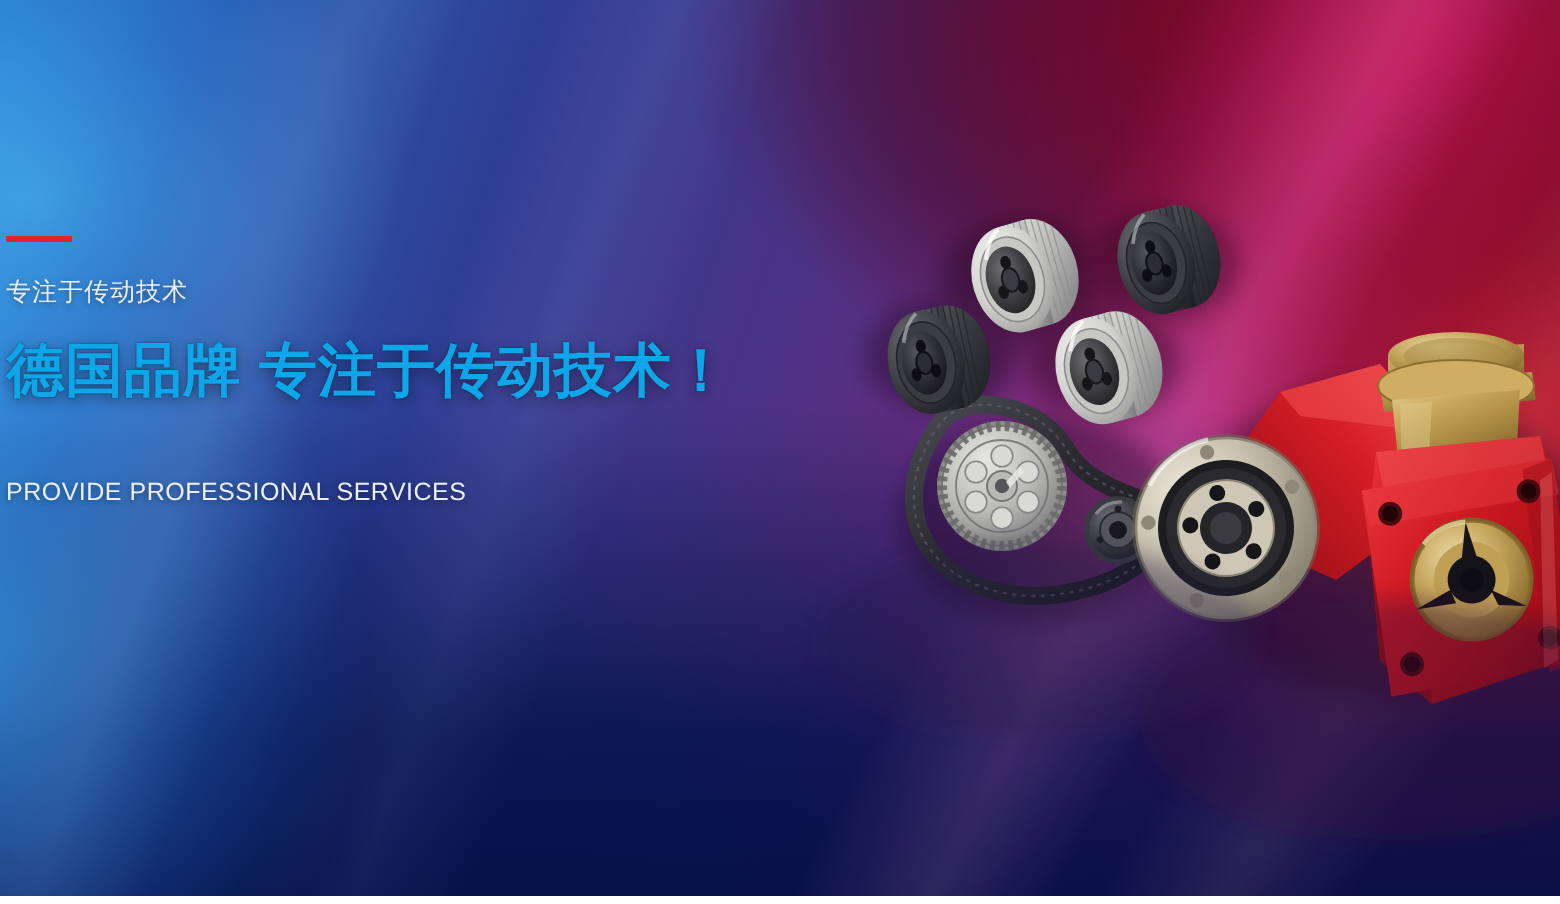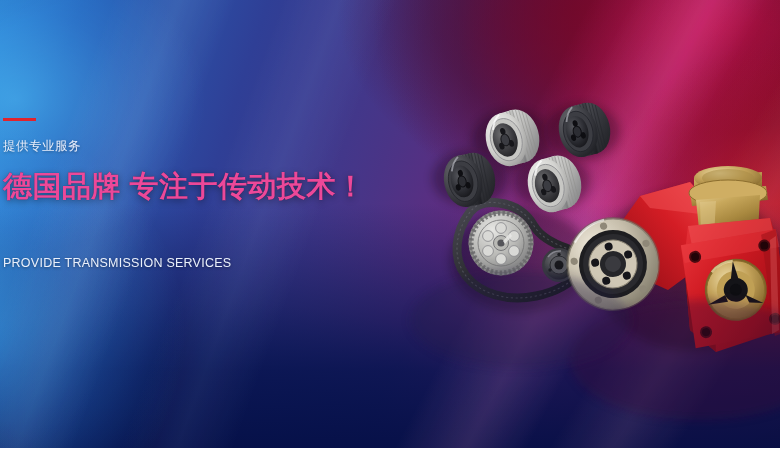--- a/index.html
+++ b/index.html
@@ -122,28 +122,28 @@
     color: #e8eefc;
     font-size: 12.5px;
     letter-spacing: 0.5px;
     line-height: 1;
     margin-bottom: 18px;
     text-shadow: 0 1px 3px rgba(0,0,0,0.35);
     white-space: nowrap;
   }
 
   .headline {
-    color: #ec4899;
+    color: #0ea5e9;
     font-size: 29px;
     font-weight: bold;
     line-height: 1.08;
     letter-spacing: 0.5px;
     white-space: nowrap;
     text-shadow: 0 2px 7px rgba(0,0,0,0.42), 0 0 1px rgba(0,0,0,0.5);
-    margin-bottom: 50px;
+    margin-bottom: 33px;
   }
 
   .subline {
     color: #eaf0fb;
     font-size: 12.5px;
     line-height: 1.78;
     letter-spacing: 0.25px;
     white-space: nowrap;
     text-shadow: 0 1px 3px rgba(0,0,0,0.4);
   }
@@ -507,19 +507,19 @@
         <path d="M 776 236 L 779 330 L 772 334 L 770 240 Z" fill="#ff8a8d" opacity="0.25"></path>
       </g>
 
       <ellipse cx="700" cy="360" rx="130" ry="60" fill="#3a0d3a" opacity="0.35" filter="url(#softer)"></ellipse>
       <ellipse cx="520" cy="320" rx="110" ry="48" fill="#241a4a" opacity="0.32" filter="url(#softer)"></ellipse>
     </svg>
   </div>
 
   <div class="copy">
     <div class="accent-bar"></div>
-    <div class="eyebrow">提供专业服务</div>
+    <div class="eyebrow">专注于传动技术</div>
     <div class="headline">德国品牌 专注于传动技术！</div>
-    <div class="subline">PROVIDE TRANSMISSION SERVICES</div>
+    <div class="subline">PROVIDE PROFESSIONAL SERVICES</div>
   </div>
 
   <div class="bg-bottom-edge"></div>
 </div>
 
 </body></html>

